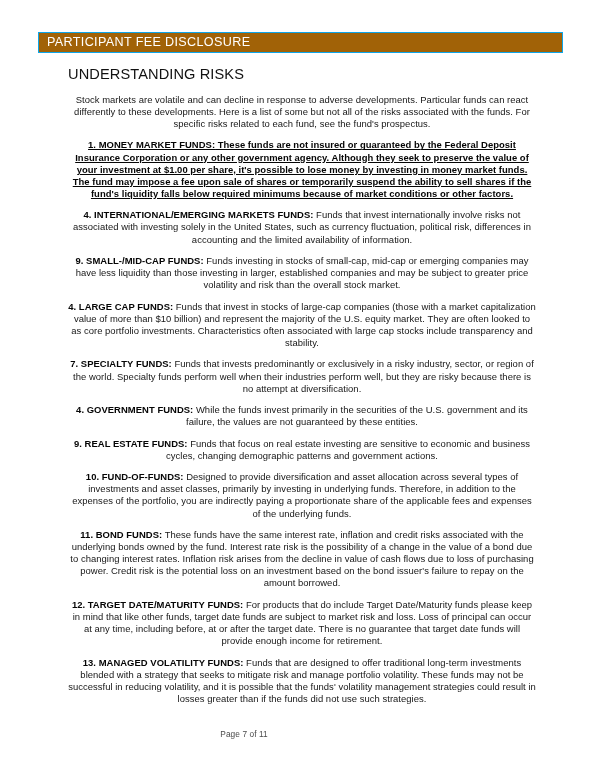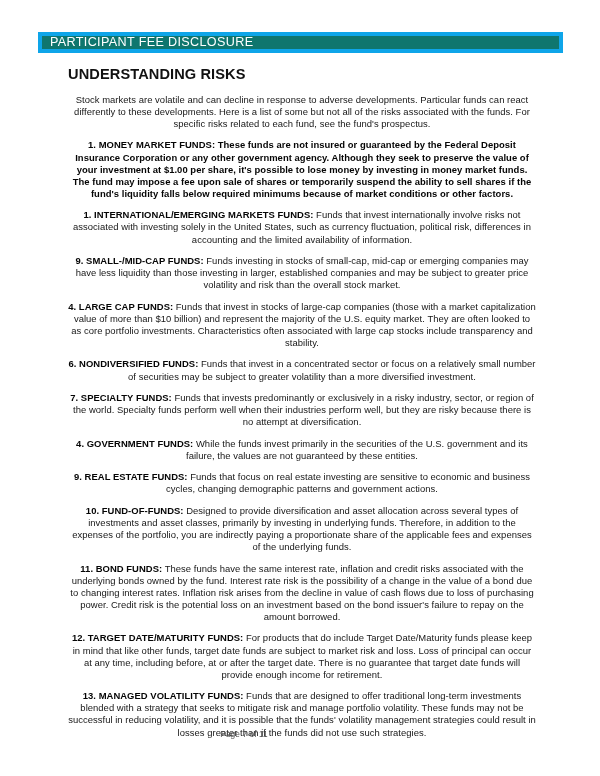--- a/index.html
+++ b/index.html
@@ -25,22 +25,22 @@
     box-sizing: border-box;
   }
 
   
   .banner {
     position: absolute;
     left: 38px;
     top: 32px;
     width: 525px;
     height: 21px;
-    background: #0f766e;
-    border: 4px solid #0ea5e9;
+    background: #a16207;
+    border: 1px solid #0ea5e9;
     box-sizing: border-box;
     display: flex;
     align-items: center;
   }
   .banner-title {
     color: #ffffff;
     font-size: 12.6px;
     letter-spacing: 0.35px;
     padding-left: 8px;
     line-height: 1;
@@ -51,21 +51,21 @@
   
   .content {
     position: absolute;
     left: 68px;
     top: 66px;
     width: 468px;
   }
 
   .section-title {
     font-size: 14.6px;
-    font-weight: bold;
+    font-weight: normal;
     letter-spacing: 0.1px;
     margin: 0 0 11px 0;
     line-height: 1.15;
     color: #111111;
   }
 
   .para {
     font-size: 9.45px;
     line-height: 12.1px;
     margin: 0 0 9.4px 0;
@@ -75,20 +75,21 @@
   }
 
   .para .lead {
     font-weight: bold;
     color: #050505;
   }
 
   .para.all-bold {
     font-weight: bold;
     color: #050505;
+    text-decoration: underline;
   }
 
   .footer {
     position: absolute;
     left: 0;
     top: 729px;
     width: 488px;
     text-align: center;
     font-size: 8.3px;
     color: #4a4a4a;
@@ -105,24 +106,23 @@
   </div>
 
   <div class="content">
 
     <h1 class="section-title">UNDERSTANDING RISKS</h1>
 
     <p class="para">Stock markets are volatile and can decline in response to adverse developments. Particular funds can react differently to these developments. Here is a list of some but not all of the risks associated with the funds. For specific risks related to each fund, see the fund's prospectus.</p>
 
     <div id="risk-list">
         <p class="para all-bold"><span class="lead">1. MONEY MARKET FUNDS:</span><span class="body"> These funds are not insured or guaranteed by the Federal Deposit Insurance Corporation or any other government agency. Although they seek to preserve the value of your investment at $1.00 per share, it's possible to lose money by investing in money market funds. The fund may impose a fee upon sale of shares or temporarily suspend the ability to sell shares if the fund's liquidity falls below required minimums because of market conditions or other factors.</span></p>
-        <p class="para"><span class="lead">1. INTERNATIONAL/EMERGING MARKETS FUNDS:</span><span class="body"> Funds that invest internationally involve risks not associated with investing solely in the United States, such as currency fluctuation, political risk, differences in accounting and the limited availability of information.</span></p>
+        <p class="para"><span class="lead">4. INTERNATIONAL/EMERGING MARKETS FUNDS:</span><span class="body"> Funds that invest internationally involve risks not associated with investing solely in the United States, such as currency fluctuation, political risk, differences in accounting and the limited availability of information.</span></p>
         <p class="para"><span class="lead">9. SMALL-/MID-CAP FUNDS:</span><span class="body"> Funds investing in stocks of small-cap, mid-cap or emerging companies may have less liquidity than those investing in larger, established companies and may be subject to greater price volatility and risk than the overall stock market.</span></p>
         <p class="para"><span class="lead">4. LARGE CAP FUNDS:</span><span class="body"> Funds that invest in stocks of large-cap companies (those with a market capitalization value of more than $10 billion) and represent the majority of the U.S. equity market. They are often looked to as core portfolio investments. Characteristics often associated with large cap stocks include transparency and stability.</span></p>
-        <p class="para"><span class="lead">6. NONDIVERSIFIED FUNDS:</span><span class="body"> Funds that invest in a concentrated sector or focus on a relatively small number of securities may be subject to greater volatility than a more diversified investment.</span></p>
         <p class="para"><span class="lead">7. SPECIALTY FUNDS:</span><span class="body"> Funds that invests predominantly or exclusively in a risky industry, sector, or region of the world. Specialty funds perform well when their industries perform well, but they are risky because there is no attempt at diversification.</span></p>
         <p class="para"><span class="lead">4. GOVERNMENT FUNDS:</span><span class="body"> While the funds invest primarily in the securities of the U.S. government and its failure, the values are not guaranteed by these entities.</span></p>
         <p class="para"><span class="lead">9. REAL ESTATE FUNDS:</span><span class="body"> Funds that focus on real estate investing are sensitive to economic and business cycles, changing demographic patterns and government actions.</span></p>
         <p class="para"><span class="lead">10. FUND-OF-FUNDS:</span><span class="body"> Designed to provide diversification and asset allocation across several types of investments and asset classes, primarily by investing in underlying funds. Therefore, in addition to the expenses of the portfolio, you are indirectly paying a proportionate share of the applicable fees and expenses of the underlying funds.</span></p>
         <p class="para"><span class="lead">11. BOND FUNDS:</span><span class="body"> These funds have the same interest rate, inflation and credit risks associated with the underlying bonds owned by the fund. Interest rate risk is the possibility of a change in the value of a bond due to changing interest rates. Inflation risk arises from the decline in value of cash flows due to loss of purchasing power. Credit risk is the potential loss on an investment based on the bond issuer's failure to repay on the amount borrowed.</span></p>
         <p class="para"><span class="lead">12. TARGET DATE/MATURITY FUNDS:</span><span class="body"> For products that do include Target Date/Maturity funds please keep in mind that like other funds, target date funds are subject to market risk and loss. Loss of principal can occur at any time, including before, at or after the target date. There is no guarantee that target date funds will provide enough income for retirement.</span></p>
         <p class="para"><span class="lead">13. MANAGED VOLATILITY FUNDS:</span><span class="body"> Funds that are designed to offer traditional long-term investments blended with a strategy that seeks to mitigate risk and manage portfolio volatility. These funds may not be successful in reducing volatility, and it is possible that the funds' volatility management strategies could result in losses greater than if the funds did not use such strategies.</span></p>
       </div>
 
   </div>

